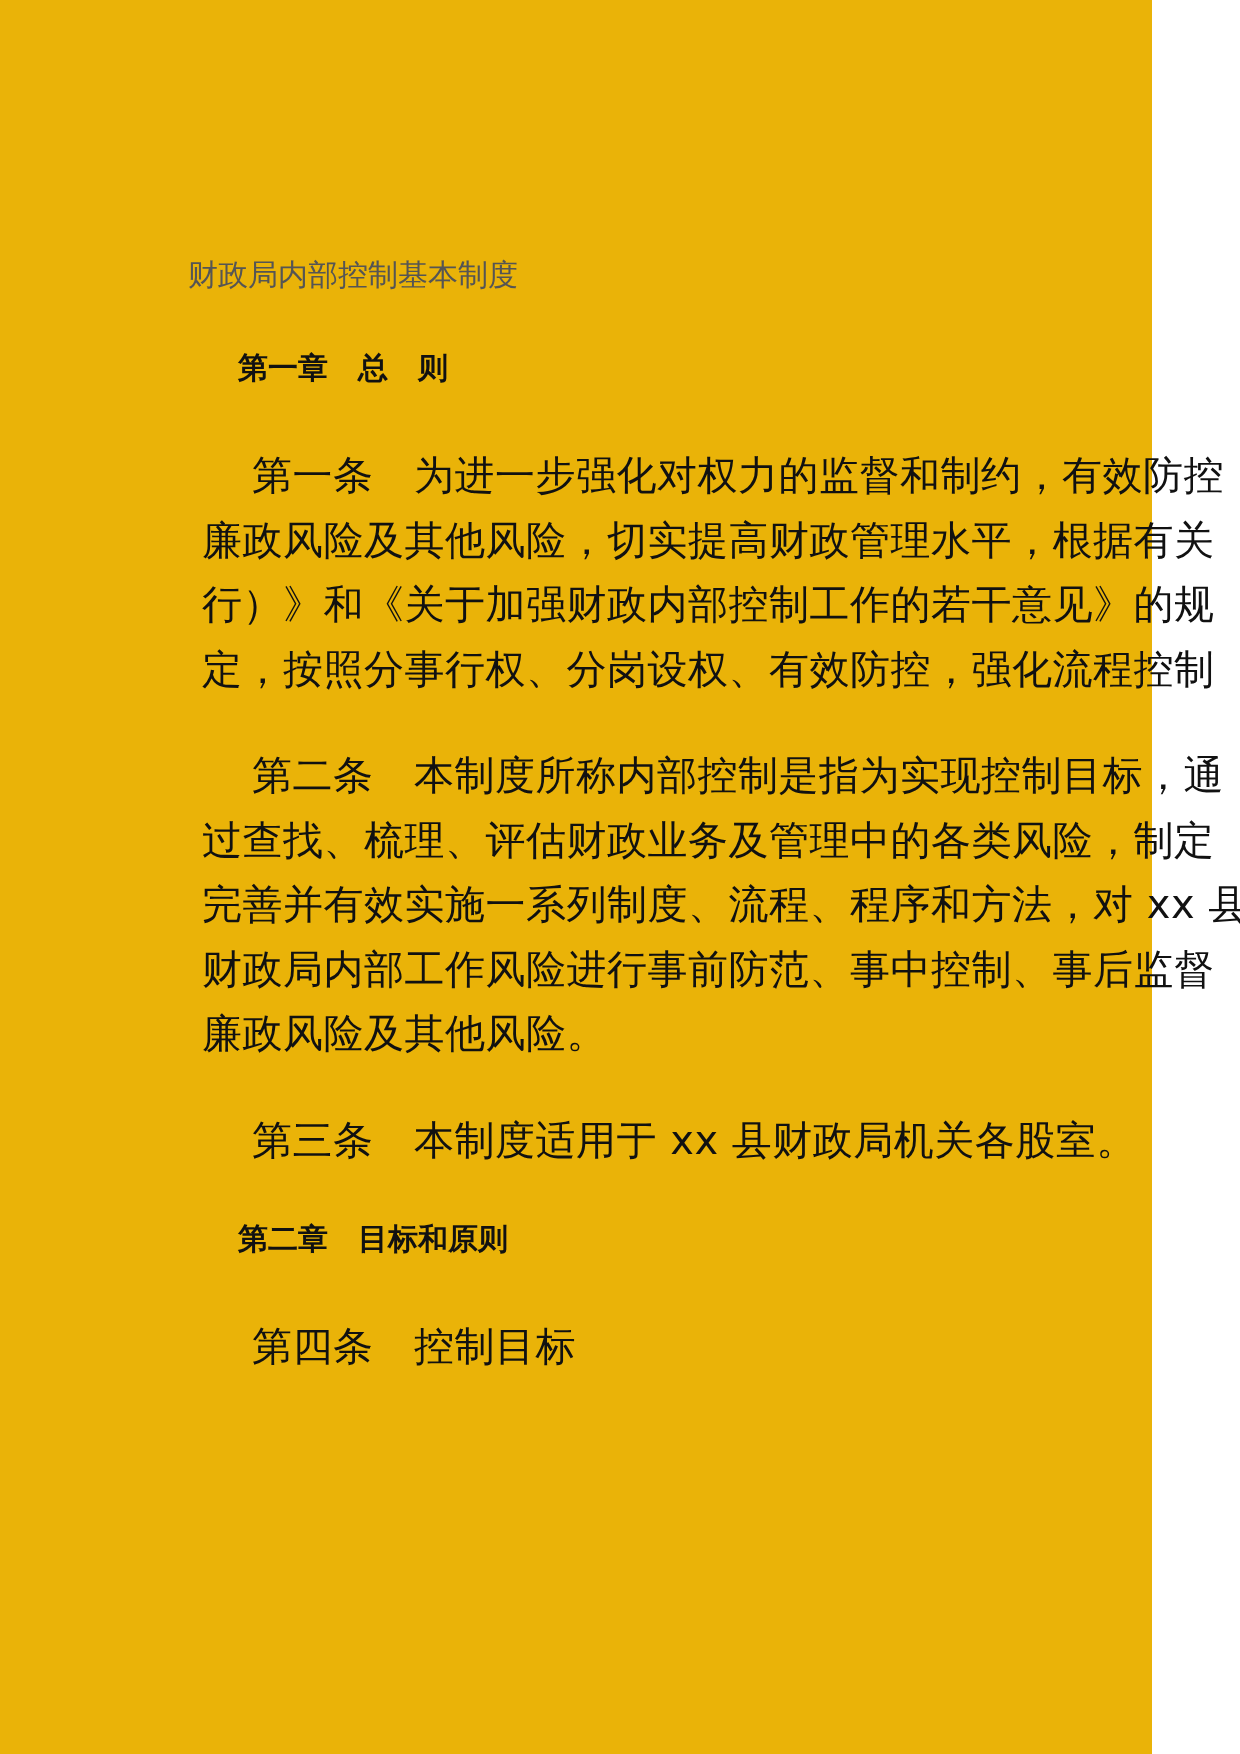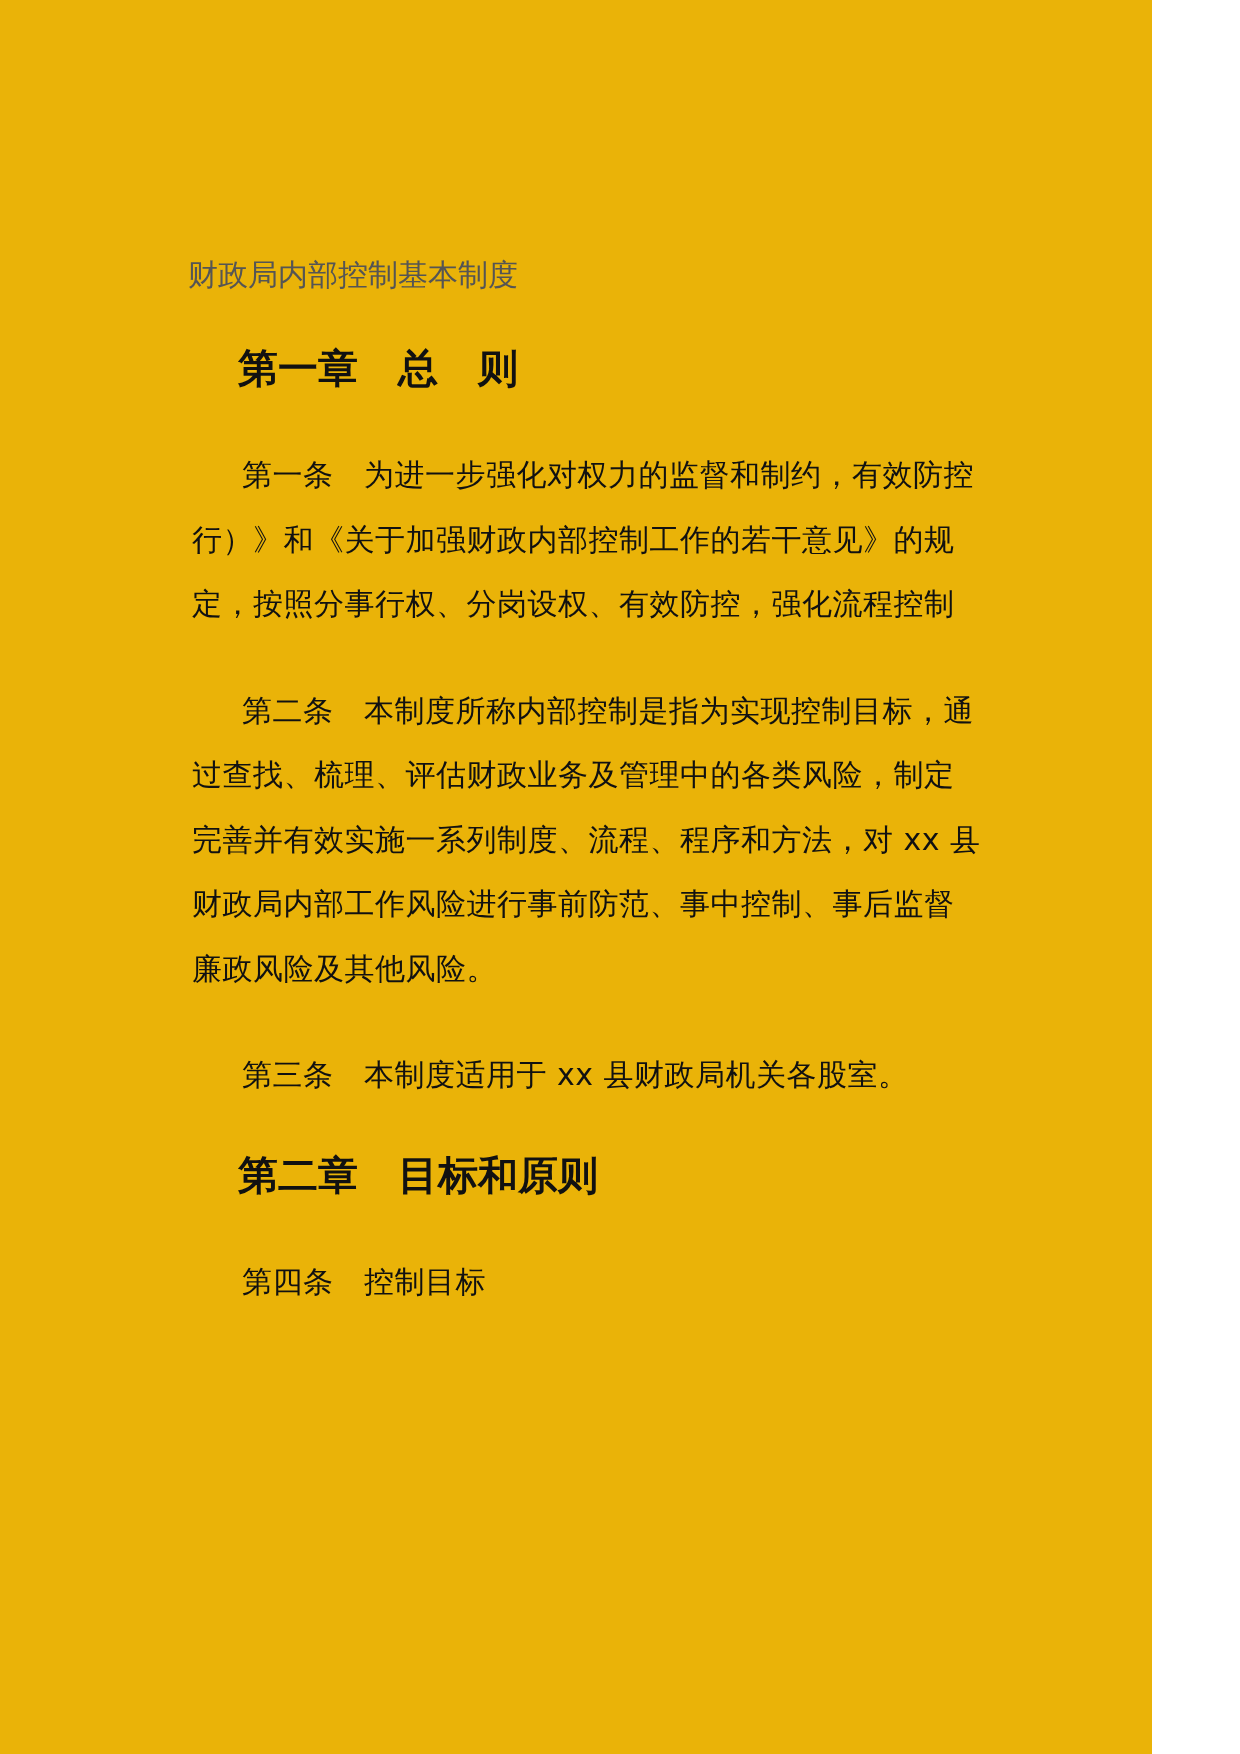--- a/index.html
+++ b/index.html
@@ -1,37 +1,38 @@
 <!DOCTYPE html>
 <html><head>
 <meta charset="utf-8">
 <style>
   html, body { margin: 0; padding: 0; background: #ffffff; }
   body { width: 1240px; height: 1754px; position: relative; overflow: hidden;
          font-family: "DejaVu Sans", "Liberation Sans", sans-serif; color: #111111; }
   .page { position: absolute; left: 0; top: 0; width: 1152px; height: 1754px; background: #eab308; }
   .content { position: absolute; left: 188px; top: 250px; width: 870px; }
   .doc-title { font-size: 30px; color: #555555; line-height: 50px; margin: 0 0 43px 0; font-weight: normal; white-space: nowrap; }
-  .chapter { font-size: 40px; font-weight: bold; line-height: 50px; margin: 0 0 50px 0; padding-left: 50px; white-space: pre; }
-  .para { font-size: 30px; line-height: 64.5px; margin: 0 0 42px 4px; text-indent: 50px; text-align: justify; letter-spacing: 0.5px; }
+  .chapter { font-size: 30px; font-weight: bold; line-height: 50px; margin: 0 0 50px 0; padding-left: 50px; white-space: pre; }
+  .para { font-size: 40px; line-height: 64.5px; margin: 0 0 42px 14px; text-indent: 50px; text-align: justify; letter-spacing: 0.5px; }
   .line { display: block; white-space: nowrap; }
   .line.first { padding-left: 50px; }
 </style>
 </head>
 <body>
 
 <div class="page">
   <div class="content">
 
     <div class="doc-title">财政局内部控制基本制度</div>
 
     <div class="chapter">第一章　总　则</div>
 
     <div class="para" style="text-indent:0">
       <span class="line first">第一条　为进一步强化对权力的监督和制约，有效防控</span>
+      <span class="line">廉政风险及其他风险，切实提高财政管理水平，根据有关</span>
       <span class="line">行）》和《关于加强财政内部控制工作的若干意见》的规</span>
       <span class="line">定，按照分事行权、分岗设权、有效防控，强化流程控制</span>
     </div>
 
     <div class="para" style="text-indent:0">
       <span class="line first">第二条　本制度所称内部控制是指为实现控制目标，通</span>
       <span class="line">过查找、梳理、评估财政业务及管理中的各类风险，制定</span>
       <span class="line">完善并有效实施一系列制度、流程、程序和方法，对 xx 县</span>
       <span class="line">财政局内部工作风险进行事前防范、事中控制、事后监督</span>
       <span class="line">廉政风险及其他风险。</span>

